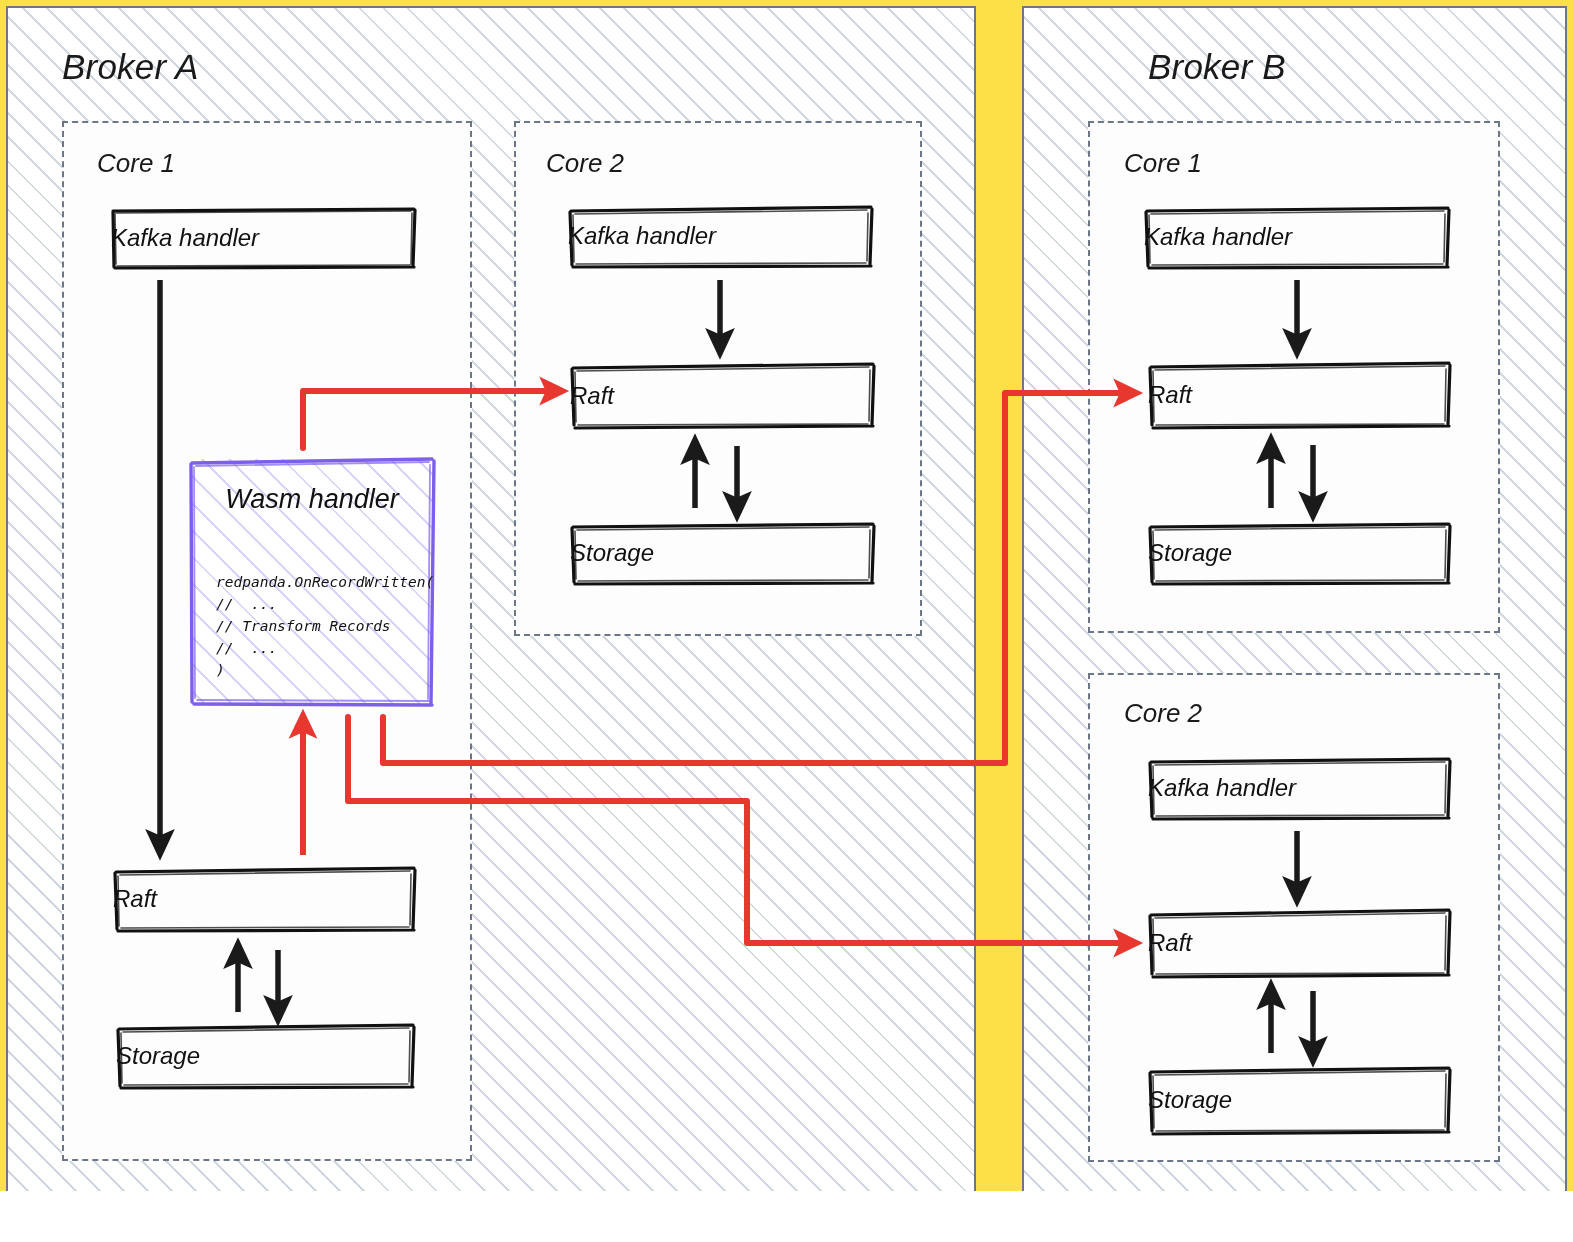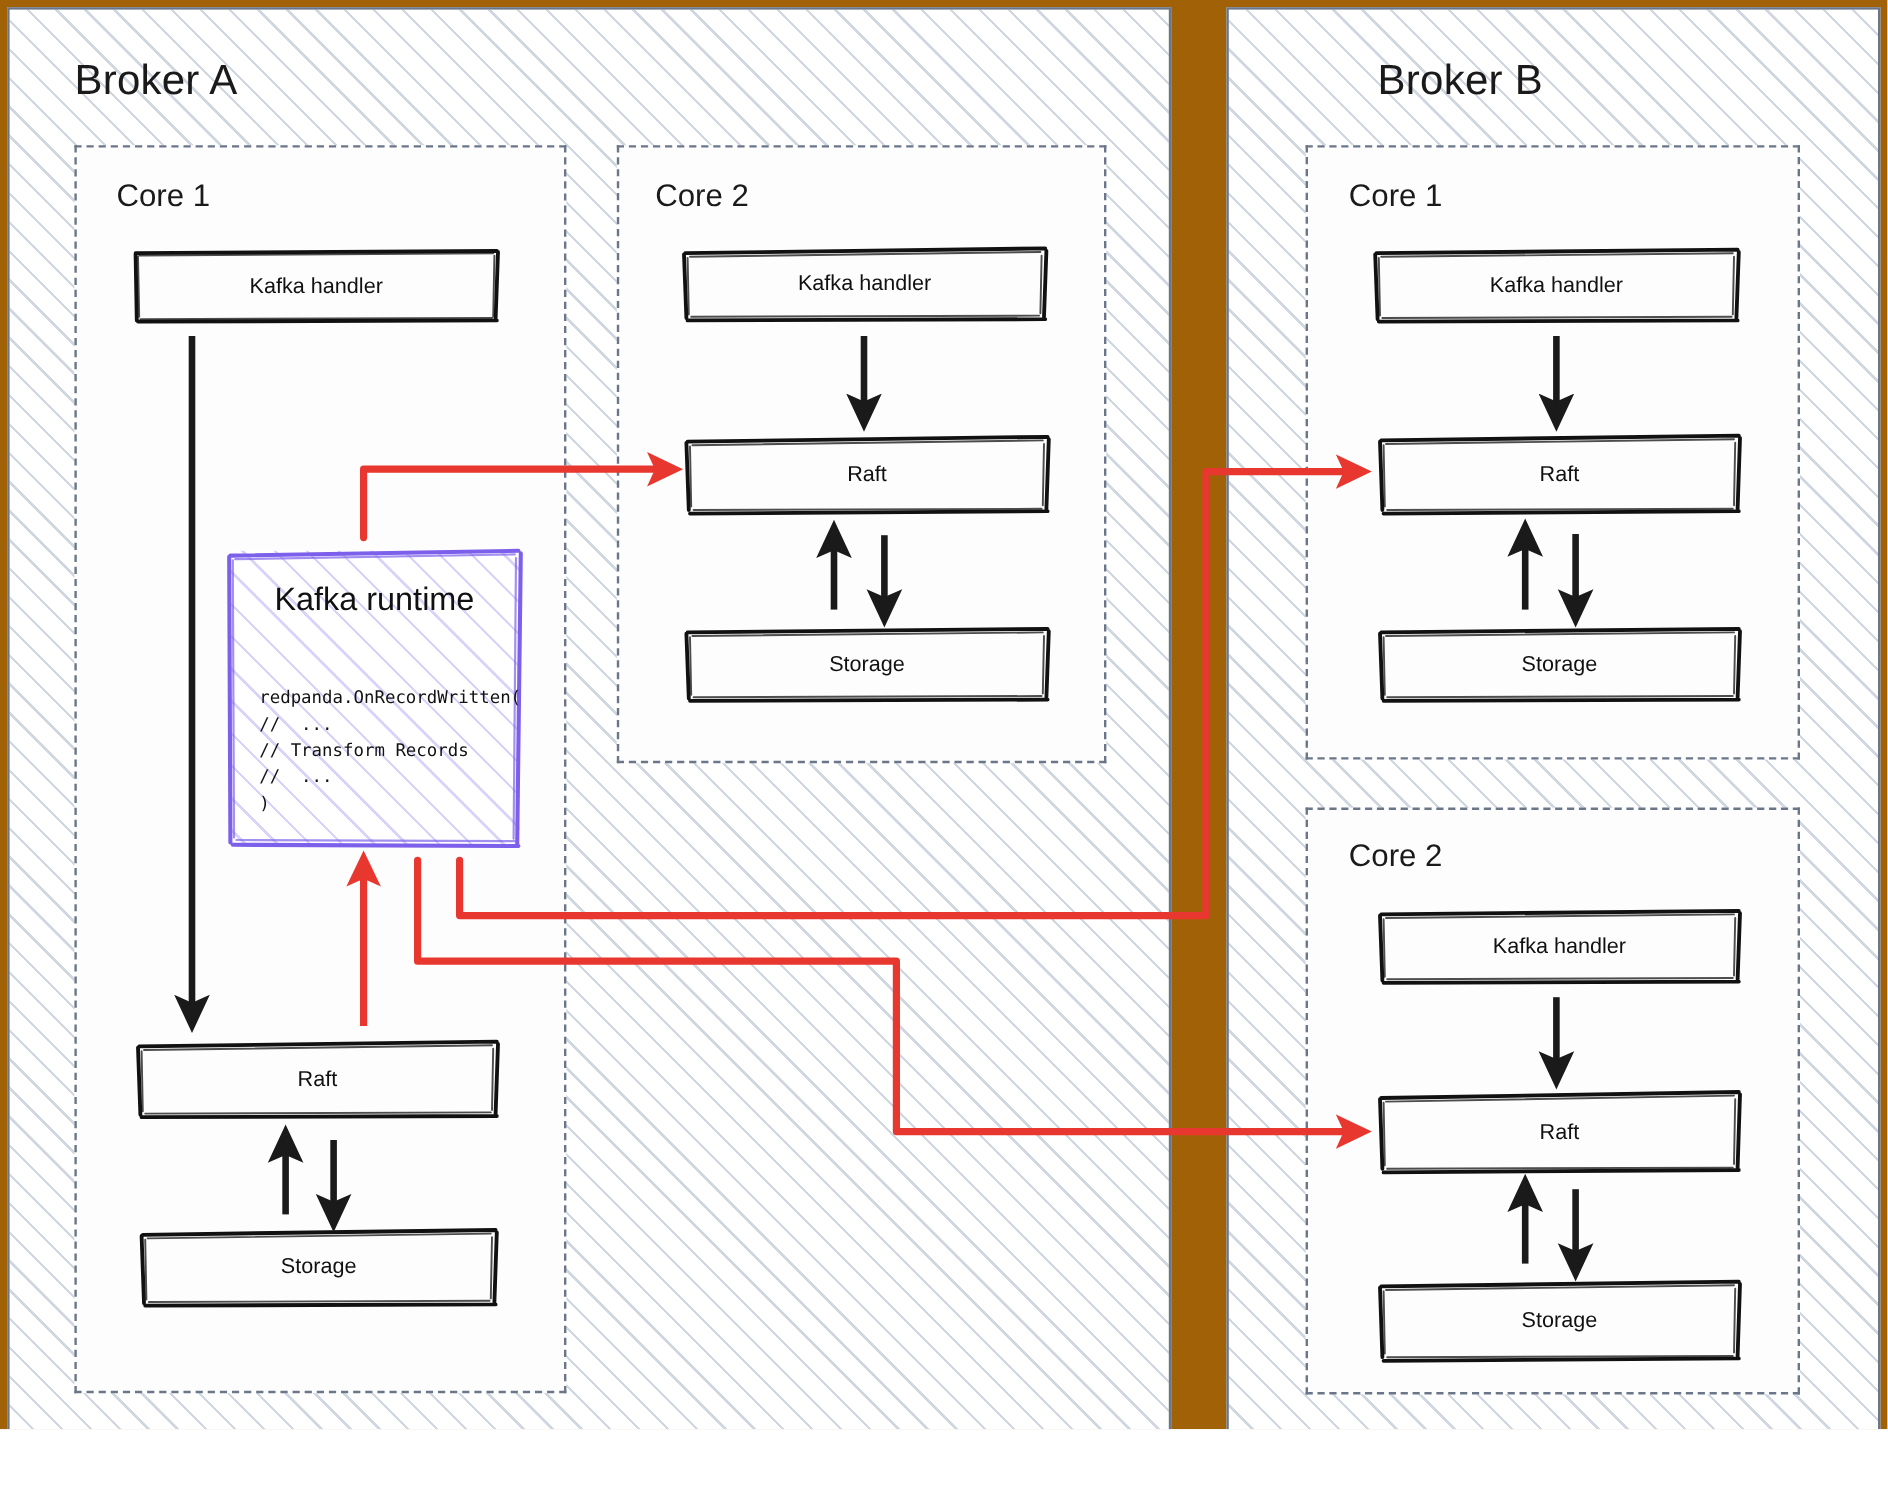--- a/index.html
+++ b/index.html
@@ -6,22 +6,23 @@
   html, body {
     margin: 0;
     padding: 0;
     background: #ffffff;
     font-family: "Liberation Sans", sans-serif;
   }
   #stage {
     position: relative;
     width: 1573px;
     height: 1191px;
-    background: #a16207;
+    background: #fde047;
     overflow: hidden;
+    font-style: italic;
   }
 
   
   .broker {
     position: absolute;
     box-sizing: border-box;
     border: 2px solid #6b7789;
     background-color: #ffffff;
     background-image: repeating-linear-gradient(
         45deg,
@@ -53,23 +54,22 @@
     font-size: 26px;
     color: #1a1a1a;
     white-space: nowrap;
   }
 
   
   .sk-box {
     position: absolute;
     display: flex;
     align-items: center;
-    justify-content: center;
     color: #111111;
-    font-size: 18px;
+    font-size: 24px;
     background: transparent;
   }
   .sk-box svg {
     position: absolute;
     left: 0;
     top: 0;
     overflow: visible;
     pointer-events: none;
   }
   .sk-box .lbl {
@@ -151,21 +151,21 @@
     </svg>
     <span class="lbl">Kafka handler</span>
   </div>
 
   <div class="wasm-box" style="left:188px; top:456px; width:248px; height:251px;">
     <div class="wasm-fill"></div>
     <svg width="248" height="251" viewBox="0 0 248 251" aria-hidden="true">
       <path d="M4,7 L244,3 M246,5 L243,247 M244,249 L6,248 M4,246 L3,8" fill="none" stroke="#7c5fea" stroke-width="3.4" stroke-linecap="round"></path>
       <path d="M8,10 L241,6 M242,9 L240,243 M241,245 L9,244 M7,242 L6,11" fill="none" stroke="#7c5fea" stroke-width="1.8" stroke-linecap="round" opacity="0.7"></path>
     </svg>
-    <div class="wasm-title">Kafka runtime</div>
+    <div class="wasm-title">Wasm handler</div>
     <div class="wasm-code">redpanda.OnRecordWritten(
 //  ...
 // Transform Records
 //  ...
 )</div>
   </div>
 
   <div class="sk-box" style="left:113px; top:866px; width:303px; height:66px;">
     <svg width="303" height="66" viewBox="0 0 303 66" aria-hidden="true">
       <path d="M3,6 L301,2 M302,4 L300,62 M301,64 L5,65 M4,63 L2,7" fill="none" stroke="#111" stroke-width="3.2" stroke-linecap="round"></path>

